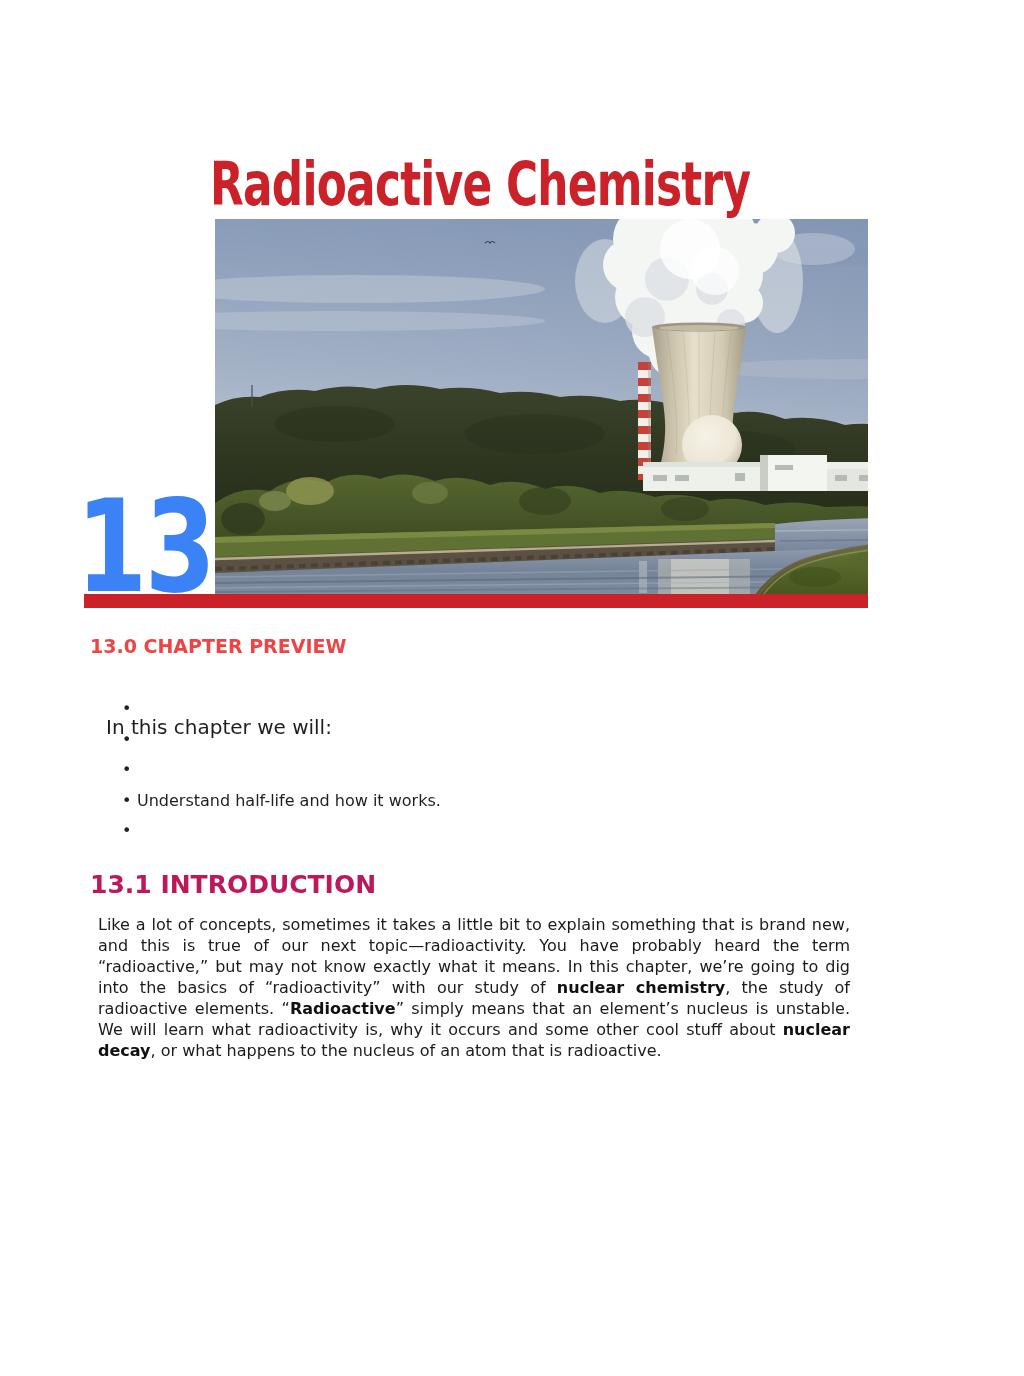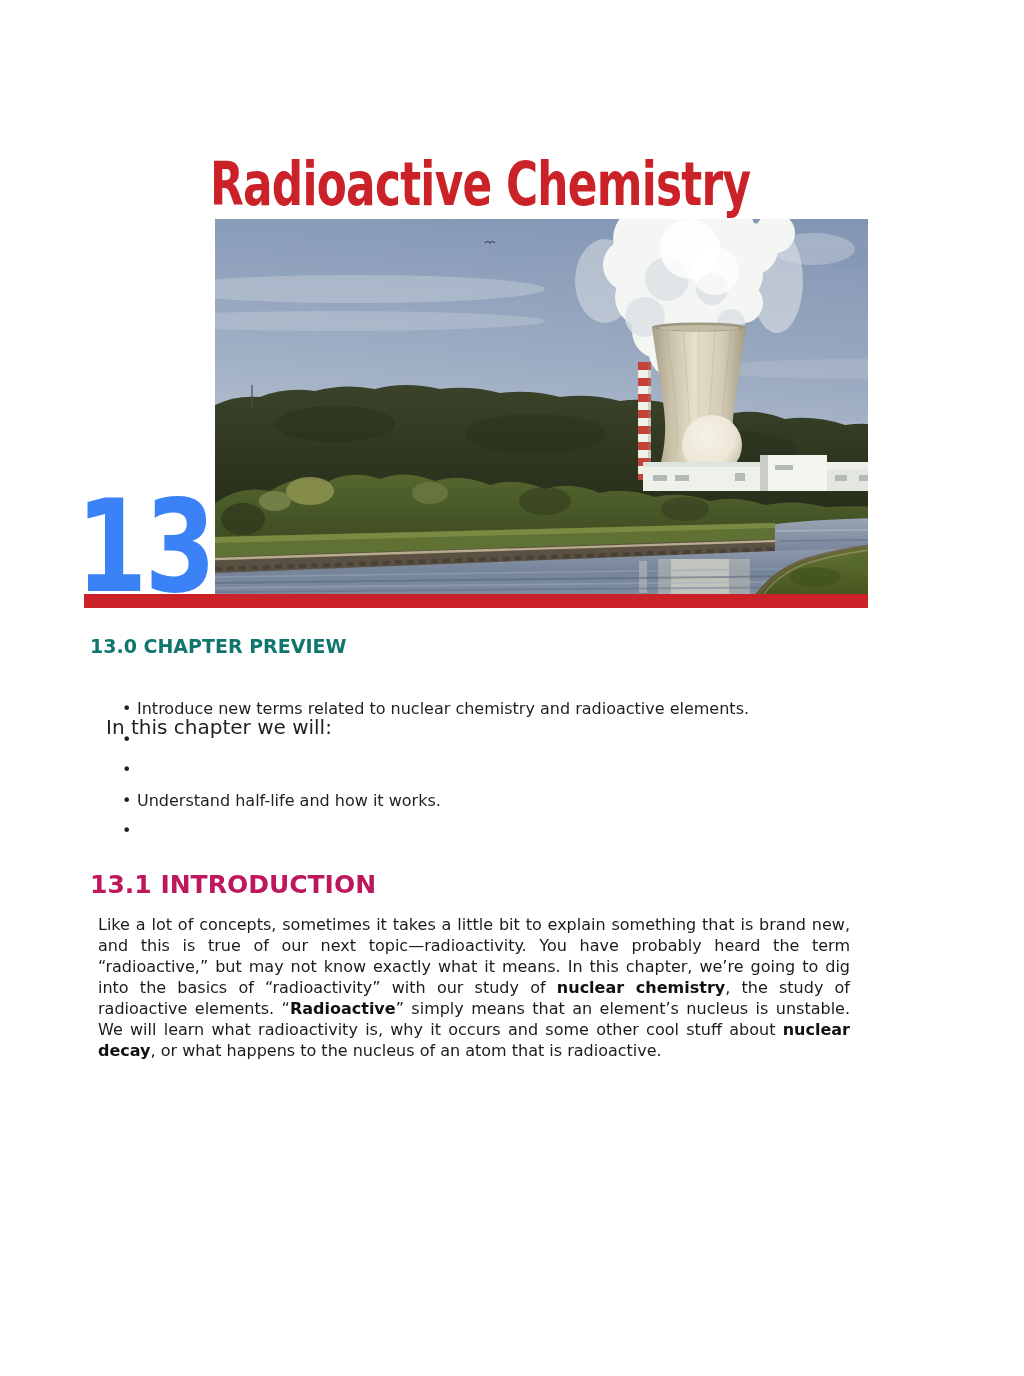--- a/index.html
+++ b/index.html
@@ -18,21 +18,21 @@
   
   .chapter-number{position:absolute;left:76px;top:483px;font-size:128px;line-height:128px;
                   font-weight:bold;color:#3b82f6;}
   .chapter-number span{display:inline-block;transform:scaleX(0.8);transform-origin:left bottom;letter-spacing:-3px;}
 
   
   .red-bar{position:absolute;left:84px;top:594px;width:867px;height:14px;background:#cb2128;z-index:5;}
 
   
   .h-preview{position:absolute;left:90px;top:636px;margin:0;font-size:19px;line-height:21px;
-             font-weight:bold;color:#0f766e;white-space:nowrap;}
+             font-weight:bold;color:#ef4444;white-space:nowrap;}
   .lead{position:absolute;left:90px;top:701px;margin:16px;font-size:20px;line-height:21px;white-space:nowrap;}
   .bullets{position:absolute;left:122px;top:698px;margin:0;padding:0;list-style:none;width:720px;}
   .bullets li{display:flex;font-size:16px;line-height:21px;margin:0;}
   .bullets li + li{margin-top:9.5px;}
   .bullets .dot{width:15px;flex:0 0 15px;}
   .h-intro{position:absolute;left:90px;top:874px;margin:0;font-size:25px;line-height:21px;
            font-weight:bold;color:#be185d;white-space:nowrap;}
   .intro-p{position:absolute;left:90px;top:906px;width:752px;margin:8px;font-size:16px;
            line-height:21px;text-align:justify;color:#1b1b1b;}
   .intro-p b{font-weight:bold;color:#111;}
@@ -259,21 +259,20 @@
   <div class="chapter-number"><span>13</span></div>
 
   <div class="red-bar"></div>
 
   <section>
     <h2 class="h-preview">13.0 CHAPTER PREVIEW</h2>
     <p class="lead">In this chapter we will:</p>
     <ul class="bullets">
       <li>
           <span class="dot">•</span>
-          <span>Introduce new terms related to nuclear chemistry and radioactive elements.</span>
         </li>
       <li>
           <span class="dot">•</span>
         </li>
       <li>
           <span class="dot">•</span>
         </li>
       <li>
           <span class="dot">•</span>
           <span>Understand half-life and how it works.</span>

